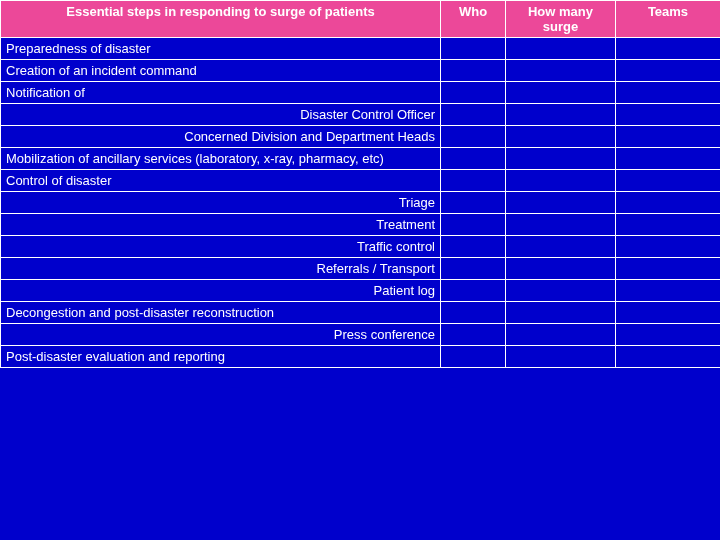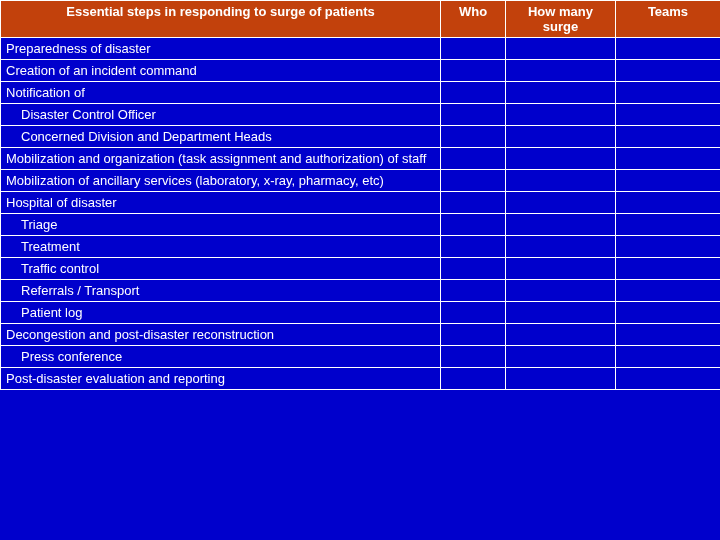--- a/index.html
+++ b/index.html
@@ -30,31 +30,32 @@
     col.col-teams { width: 105px; }
 
     th, td {
       border: 1px solid white;
       padding: 3px 5px;
       vertical-align: top;
       color: white;
     }
 
     th {
-      background-color: #c2410c;
+      background-color: #ec4899;
       font-weight: bold;
       vertical-align: top;
     }
 
     td {
       background-color: #0000cc;
     }
 
     .indented {
       padding-left: 20px;
+      text-align: right;
     }
   </style>
 </head>
 <body>
 
 <table>
   <colgroup>
     <col class="col-steps">
     <col class="col-who">
     <col class="col-howmany">
@@ -93,33 +94,27 @@
         <td></td>
         <td></td>
       </tr>
       <tr>
         <td class="indented">Concerned Division and Department Heads</td>
         <td></td>
         <td></td>
         <td></td>
       </tr>
       <tr>
-        <td>Mobilization and organization (task assignment and authorization) of staff</td>
-        <td></td>
-        <td></td>
-        <td></td>
-      </tr>
-      <tr>
         <td>Mobilization of ancillary services (laboratory, x-ray, pharmacy, etc)</td>
         <td></td>
         <td></td>
         <td></td>
       </tr>
       <tr>
-        <td>Hospital of disaster</td>
+        <td>Control of disaster</td>
         <td></td>
         <td></td>
         <td></td>
       </tr>
       <tr>
         <td class="indented">Triage</td>
         <td></td>
         <td></td>
         <td></td>
       </tr>

